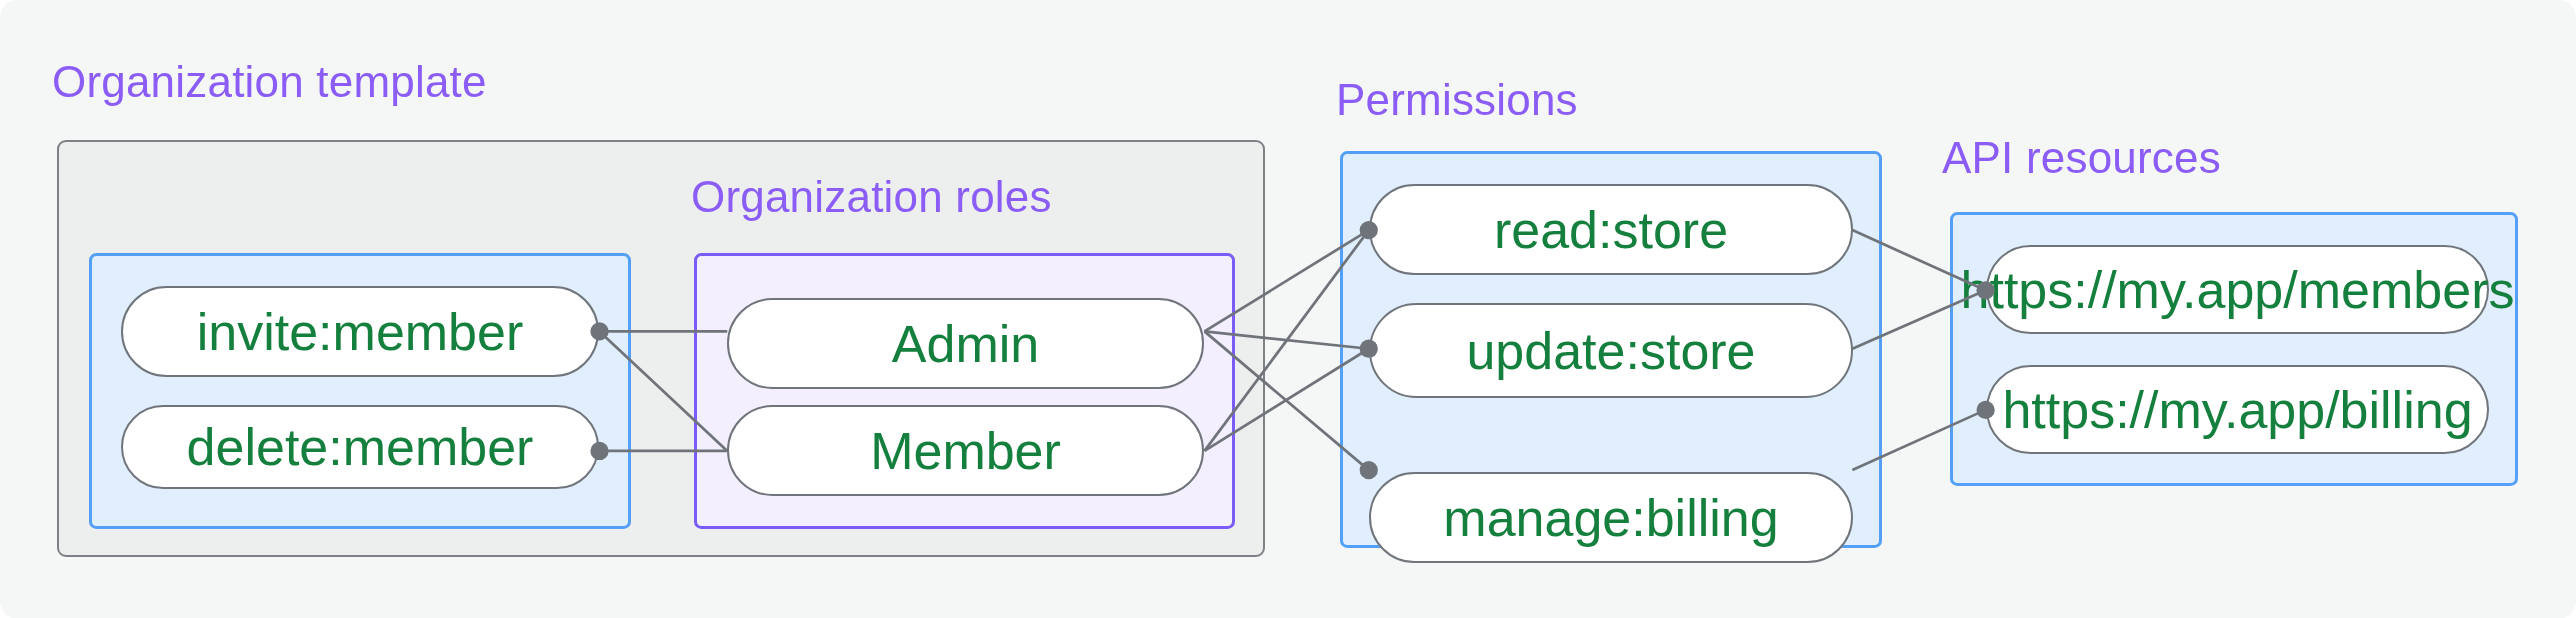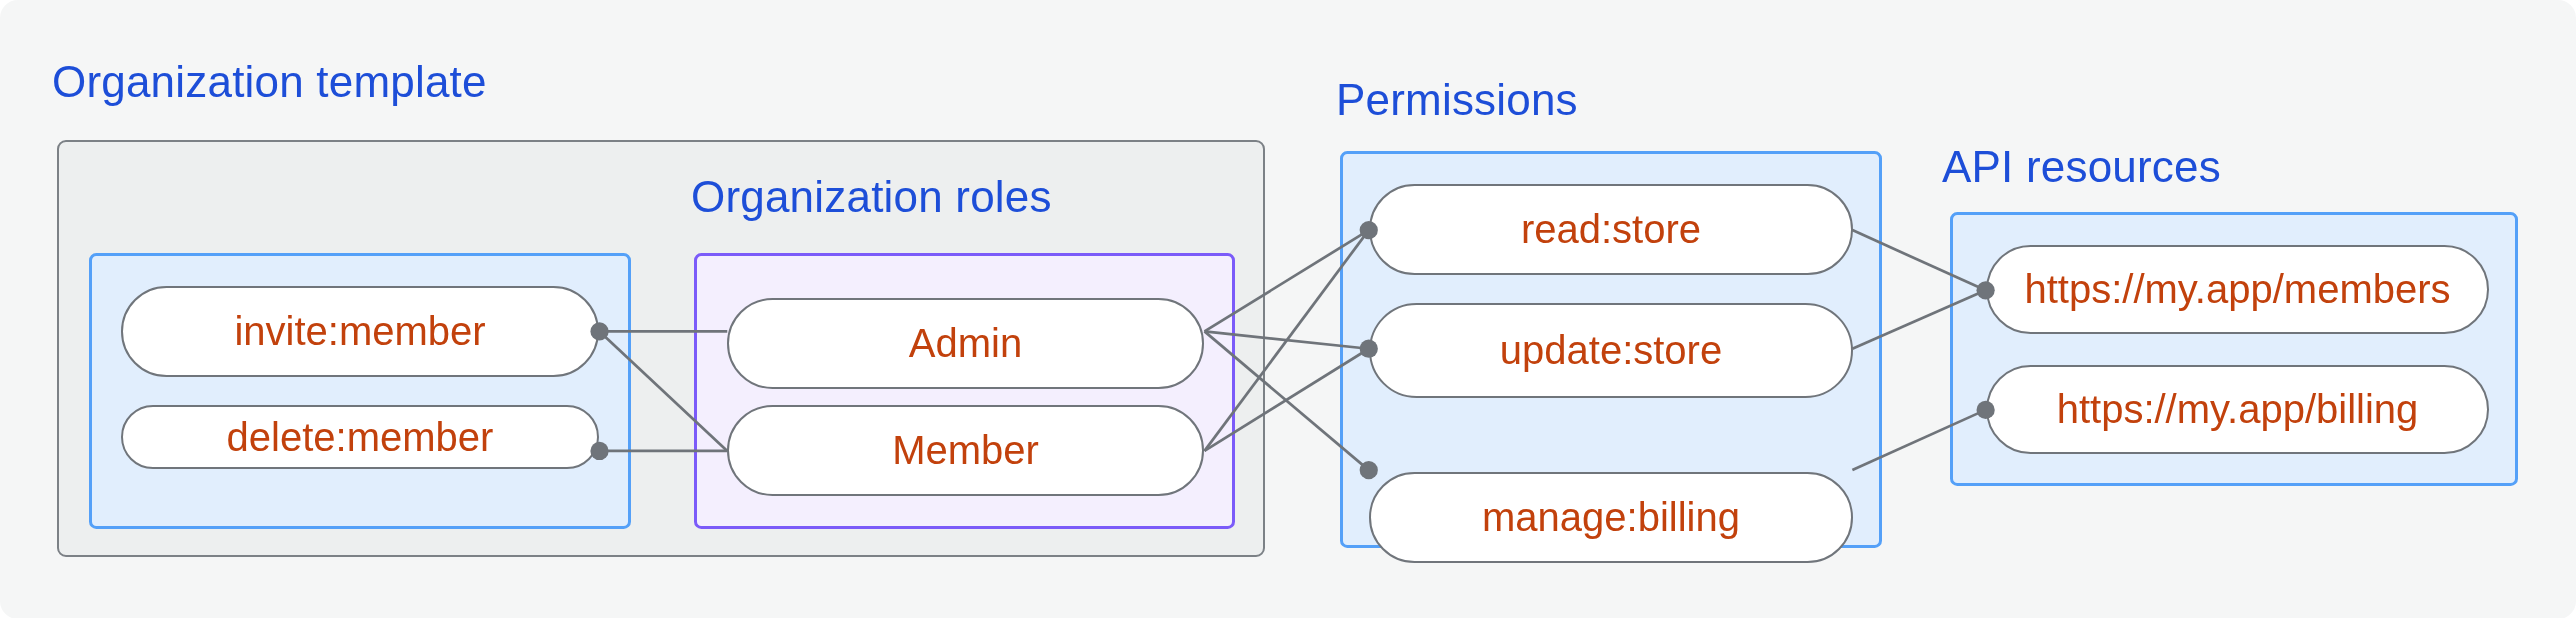--- a/index.html
+++ b/index.html
@@ -13,21 +13,21 @@
     width: 2576px;
     height: 619px;
     background: #f5f6f6;
     border-radius: 18px;
     overflow: hidden;
   }
   .heading {
     position: absolute;
     font-size: 44px;
     font-weight: 400;
-    color: #1d4ed8;
+    color: #8b5cf6;
     letter-spacing: 0.2px;
     white-space: nowrap;
     line-height: 1.15;
   }
   .group-box {
     position: absolute;
     box-sizing: border-box;
     border-radius: 9px;
   }
   .box-gray {
@@ -46,22 +46,22 @@
   }
   .pill {
     position: absolute;
     box-sizing: border-box;
     background: #ffffff;
     border: 2.7px solid #70757b;
     border-radius: 912px;
     display: flex;
     align-items: center;
     justify-content: center;
-    font-size: 40px;
-    color: #c2410c;
+    font-size: 52px;
+    color: #15803d;
     white-space: nowrap;
   }
   #connection-layer {
     position: absolute;
     left: 0;
     top: 0;
     width: 2576px;
     height: 619px;
     pointer-events: none;
   }
@@ -74,21 +74,21 @@
   <div class="heading" style="left:52px; top:57px;">Organization template</div>
 
   <div class="group-box box-gray" style="left:57px; top:140px; width:1208px; height:417px;"></div>
 
 
   <div class="group-box box-blue" style="left:89px; top:253px; width:542px; height:276px;"></div>
 
   <div class="pill" style="left:121px; top:286px; width:478px; height:91px;">
     <span>invite:member</span>
   </div>
-  <div class="pill" style="left:121px; top:405px; width:478px; height:64px;">
+  <div class="pill" style="left:121px; top:405px; width:478px; height:84px;">
     <span>delete:member</span>
   </div>
 
   <div class="heading" style="left:691px; top:172px;">Organization roles</div>
 
   <div class="group-box box-purple" style="left:694px; top:253px; width:541px; height:276px;"></div>
 
   <div class="pill" style="left:727px; top:286px; width:477px; height:91px;margin-top:12px;">
     <span>Admin</span>
   </div>
@@ -103,21 +103,21 @@
   <div class="pill" style="left:1369px; top:184px; width:484px; height:91px;">
     <span>read:store</span>
   </div>
   <div class="pill" style="left:1369px; top:303px; width:484px; height:95px;">
     <span>update:store</span>
   </div>
   <div class="pill" style="left:1369px; top:424px; width:484px; height:91px;margin-top:48px;">
     <span>manage:billing</span>
   </div>
 
-  <div class="heading" style="left:1942px; top:142px;">API resources</div>
+  <div class="heading" style="left:1942px; top:133px;">API resources</div>
 
   <div class="group-box box-blue" style="left:1950px; top:212px; width:568px; height:274px;"></div>
 
   <div class="pill" style="left:1986px; top:245px; width:503px; height:89px;">
     <span>https://my.app/members</span>
   </div>
   <div class="pill" style="left:1986px; top:365px; width:503px; height:89px;">
     <span>https://my.app/billing</span>
   </div>
 

